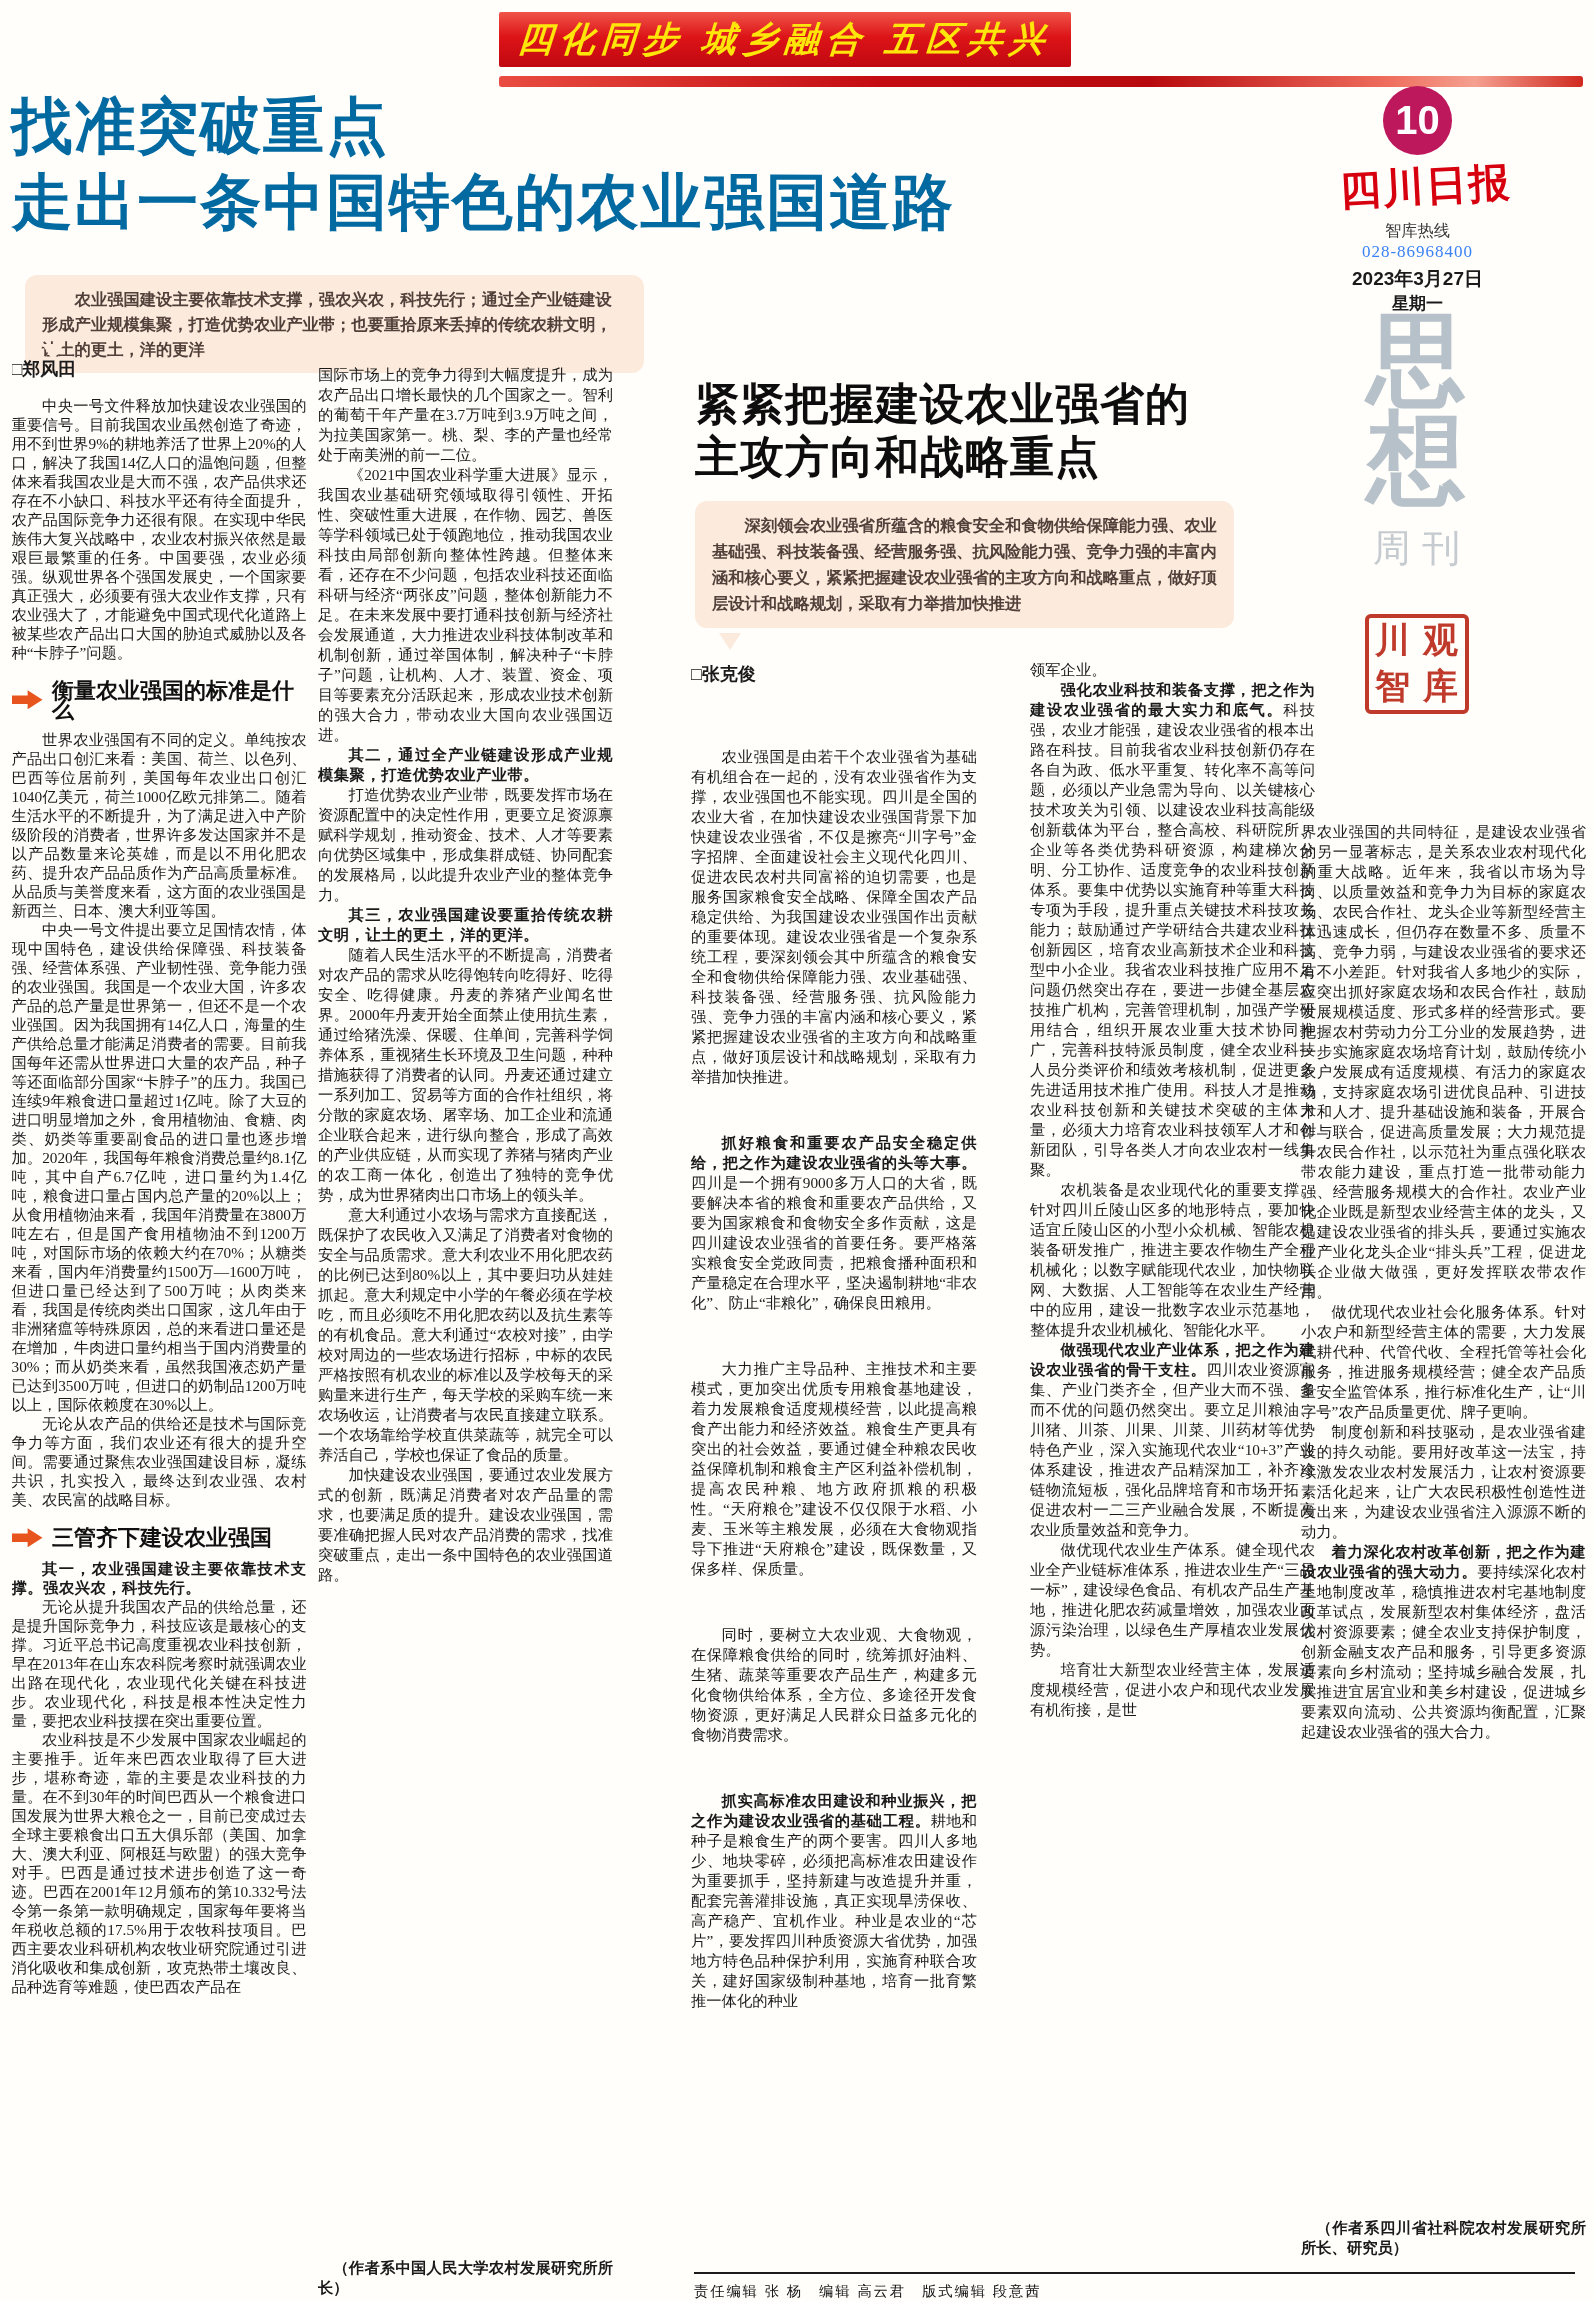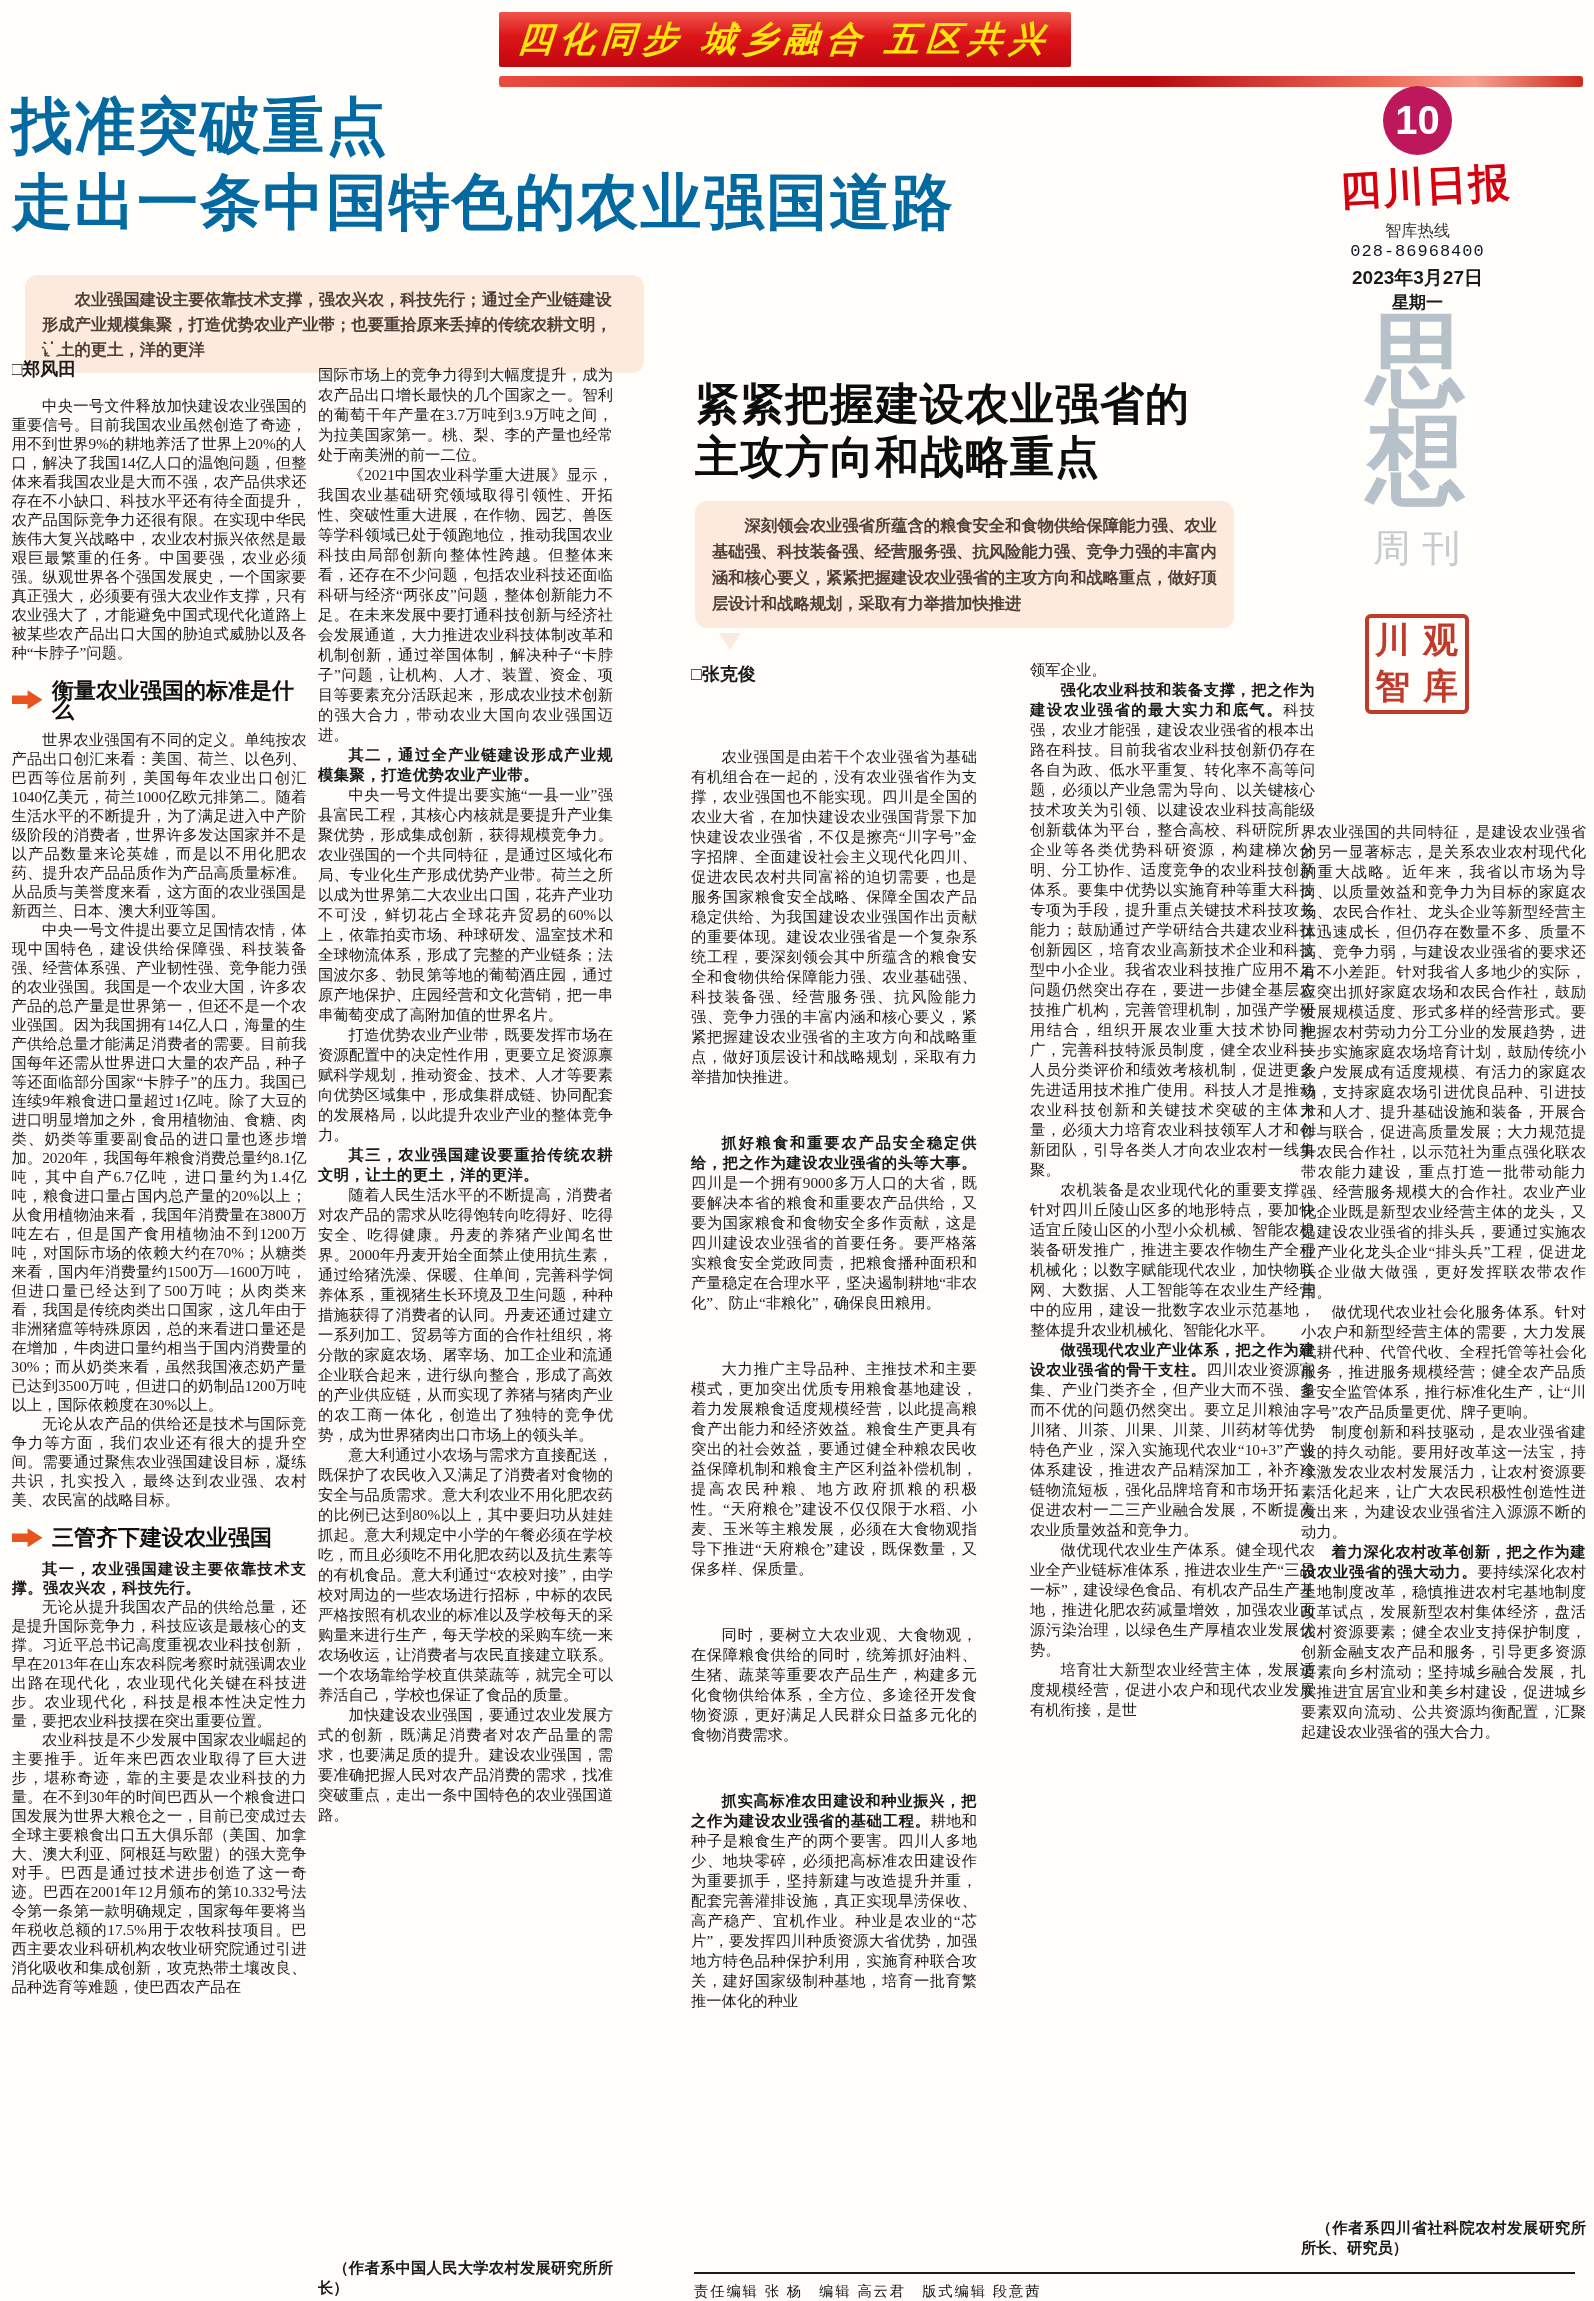--- a/index.html
+++ b/index.html
@@ -32,21 +32,21 @@
   #tail-right{left:719px;top:633px;}
 
   
   #masthead{position:absolute;left:1340px;top:86px;width:155px;text-align:center;}
   #page-circle{width:69px;height:69px;border-radius:50%;background:#be185d;color:#fff;margin:0 auto;
           font-family:"Liberation Sans","DejaVu Sans",sans-serif;font-weight:700;font-size:40px;
           display:flex;align-items:center;justify-content:center;}
   #paper-logo{margin-top:9.6px;font-weight:900;color:#d7000f;font-size:41px;line-height:44px;
           transform:rotate(-3deg);letter-spacing:1.9px;white-space:nowrap;}
   #hotline-label{margin-top:11.5px;font-size:16.3px;color:#3a3a3a;font-family:"Liberation Sans",sans-serif;}
-  #hotline-number{font-size:17px;color:#0f172a;font-family:Liberation Mono, monospace;letter-spacing:1px;}
+  #hotline-number{font-size:17px;color:#3b82f6;font-family:Liberation Serif, serif;letter-spacing:1px;}
   #issue-date{margin-top:3.8px;font-size:19px;font-weight:700;font-family:"Liberation Sans",sans-serif;}
   #weekday{font-size:17px;font-weight:700;font-family:"Liberation Sans",sans-serif;}
 
   
   #sidebar{position:absolute;left:1342px;top:312px;width:149px;text-align:center;}
   .bigchar{font-size:99px;line-height:98px;color:#b7c1c9;font-weight:700;}
   #weekly{margin-top:15.3px;font-size:38px;color:#c6cbd0;letter-spacing:11.5px;padding-left:11.5px;}
   #seal{width:96px;height:92px;border:4.8px solid #bf3a2b;border-radius:5.7px;margin:40px auto 0;
         display:grid;grid-template-columns:1fr 1fr;align-items:center;color:#bf3a2b;
         font-size:35px;font-weight:700;line-height:42px;}
@@ -146,21 +146,20 @@
         <span class="stxt">三管齐下建设农业强国</span>
       </div>
       <p class="para"><b>其一，农业强国建设主要依靠技术支撑。强农兴农，科技先行。</b></p>
       <p class="para">无论从提升我国农产品的供给总量，还是提升国际竞争力，科技应该是最核心的支撑。习近平总书记高度重视农业科技创新，早在2013年在山东农科院考察时就强调农业出路在现代化，农业现代化关键在科技进步。农业现代化，科技是根本性决定性力量，要把农业科技摆在突出重要位置。</p>
       <p class="para">农业科技是不少发展中国家农业崛起的主要推手。近年来巴西农业取得了巨大进步，堪称奇迹，靠的主要是农业科技的力量。在不到30年的时间巴西从一个粮食进口国发展为世界大粮仓之一，目前已变成过去全球主要粮食出口五大俱乐部（美国、加拿大、澳大利亚、阿根廷与欧盟）的强大竞争对手。巴西是通过技术进步创造了这一奇迹。巴西在2001年12月颁布的第10.332号法令第一条第一款明确规定，国家每年要将当年税收总额的17.5%用于农牧科技项目。巴西主要农业科研机构农牧业研究院通过引进消化吸收和集成创新，攻克热带土壤改良、品种选育等难题，使巴西农产品在</p>
     </div>
   <div id="col2" class="col">
       <p class="para cont">国际市场上的竞争力得到大幅度提升，成为农产品出口增长最快的几个国家之一。智利的葡萄干年产量在3.7万吨到3.9万吨之间，为拉美国家第一。桃、梨、李的产量也经常处于南美洲的前一二位。</p>
       <p class="para">《2021中国农业科学重大进展》显示，我国农业基础研究领域取得引领性、开拓性、突破性重大进展，在作物、园艺、兽医等学科领域已处于领跑地位，推动我国农业科技由局部创新向整体性跨越。但整体来看，还存在不少问题，包括农业科技还面临科研与经济“两张皮”问题，整体创新能力不足。在未来发展中要打通科技创新与经济社会发展通道，大力推进农业科技体制改革和机制创新，通过举国体制，解决种子“卡脖子”问题，让机构、人才、装置、资金、项目等要素充分活跃起来，形成农业技术创新的强大合力，带动农业大国向农业强国迈进。</p>
       <p class="para"><b>其二，通过全产业链建设形成产业规模集聚，打造优势农业产业带。</b></p>
-      <p class="para">中央一号文件提出要实施“一县一业”强县富民工程，其核心内核就是要提升产业集聚优势，形成集成创新，获得规模竞争力。农业强国的一个共同特征，是通过区域化布局、专业化生产形成优势产业带。荷兰之所以成为世界第二大农业出口国，花卉产业功不可没，鲜切花占全球花卉贸易的60%以上，依靠拍卖市场、种球研发、温室技术和全球物流体系，形成了完整的产业链条；法国波尔多、勃艮第等地的葡萄酒庄园，通过原产地保护、庄园经营和文化营销，把一串串葡萄变成了高附加值的世界名片。</p>
       <p class="para">打造优势农业产业带，既要发挥市场在资源配置中的决定性作用，更要立足资源禀赋科学规划，推动资金、技术、人才等要素向优势区域集中，形成集群成链、协同配套的发展格局，以此提升农业产业的整体竞争力。</p>
       <p class="para"><b>其三，农业强国建设要重拾传统农耕文明，让土的更土，洋的更洋。</b></p>
       <p class="para">随着人民生活水平的不断提高，消费者对农产品的需求从吃得饱转向吃得好、吃得安全、吃得健康。丹麦的养猪产业闻名世界。2000年丹麦开始全面禁止使用抗生素，通过给猪洗澡、保暖、住单间，完善科学饲养体系，重视猪生长环境及卫生问题，种种措施获得了消费者的认同。丹麦还通过建立一系列加工、贸易等方面的合作社组织，将分散的家庭农场、屠宰场、加工企业和流通企业联合起来，进行纵向整合，形成了高效的产业供应链，从而实现了养猪与猪肉产业的农工商一体化，创造出了独特的竞争优势，成为世界猪肉出口市场上的领头羊。</p>
       <p class="para">意大利通过小农场与需求方直接配送，既保护了农民收入又满足了消费者对食物的安全与品质需求。意大利农业不用化肥农药的比例已达到80%以上，其中要归功从娃娃抓起。意大利规定中小学的午餐必须在学校吃，而且必须吃不用化肥农药以及抗生素等的有机食品。意大利通过“农校对接”，由学校对周边的一些农场进行招标，中标的农民严格按照有机农业的标准以及学校每天的采购量来进行生产，每天学校的采购车统一来农场收运，让消费者与农民直接建立联系。一个农场靠给学校直供菜蔬等，就完全可以养活自己，学校也保证了食品的质量。</p>
       <p class="para">加快建设农业强国，要通过农业发展方式的创新，既满足消费者对农产品量的需求，也要满足质的提升。建设农业强国，需要准确把握人民对农产品消费的需求，找准突破重点，走出一条中国特色的农业强国道路。</p>
       <div class="attr">（作者系中国人民大学农村发展研究所所长）</div>
     </div>
   <div id="col3" class="col">
       <div class="byline">□张克俊</div>
       <p class="para">农业强国是由若干个农业强省为基础有机组合在一起的，没有农业强省作为支撑，农业强国也不能实现。四川是全国的农业大省，在加快建设农业强国背景下加快建设农业强省，不仅是擦亮“川字号”金字招牌、全面建设社会主义现代化四川、促进农民农村共同富裕的迫切需要，也是服务国家粮食安全战略、保障全国农产品稳定供给、为我国建设农业强国作出贡献的重要体现。建设农业强省是一个复杂系统工程，要深刻领会其中所蕴含的粮食安全和食物供给保障能力强、农业基础强、科技装备强、经营服务强、抗风险能力强、竞争力强的丰富内涵和核心要义，紧紧把握建设农业强省的主攻方向和战略重点，做好顶层设计和战略规划，采取有力举措加快推进。</p>

